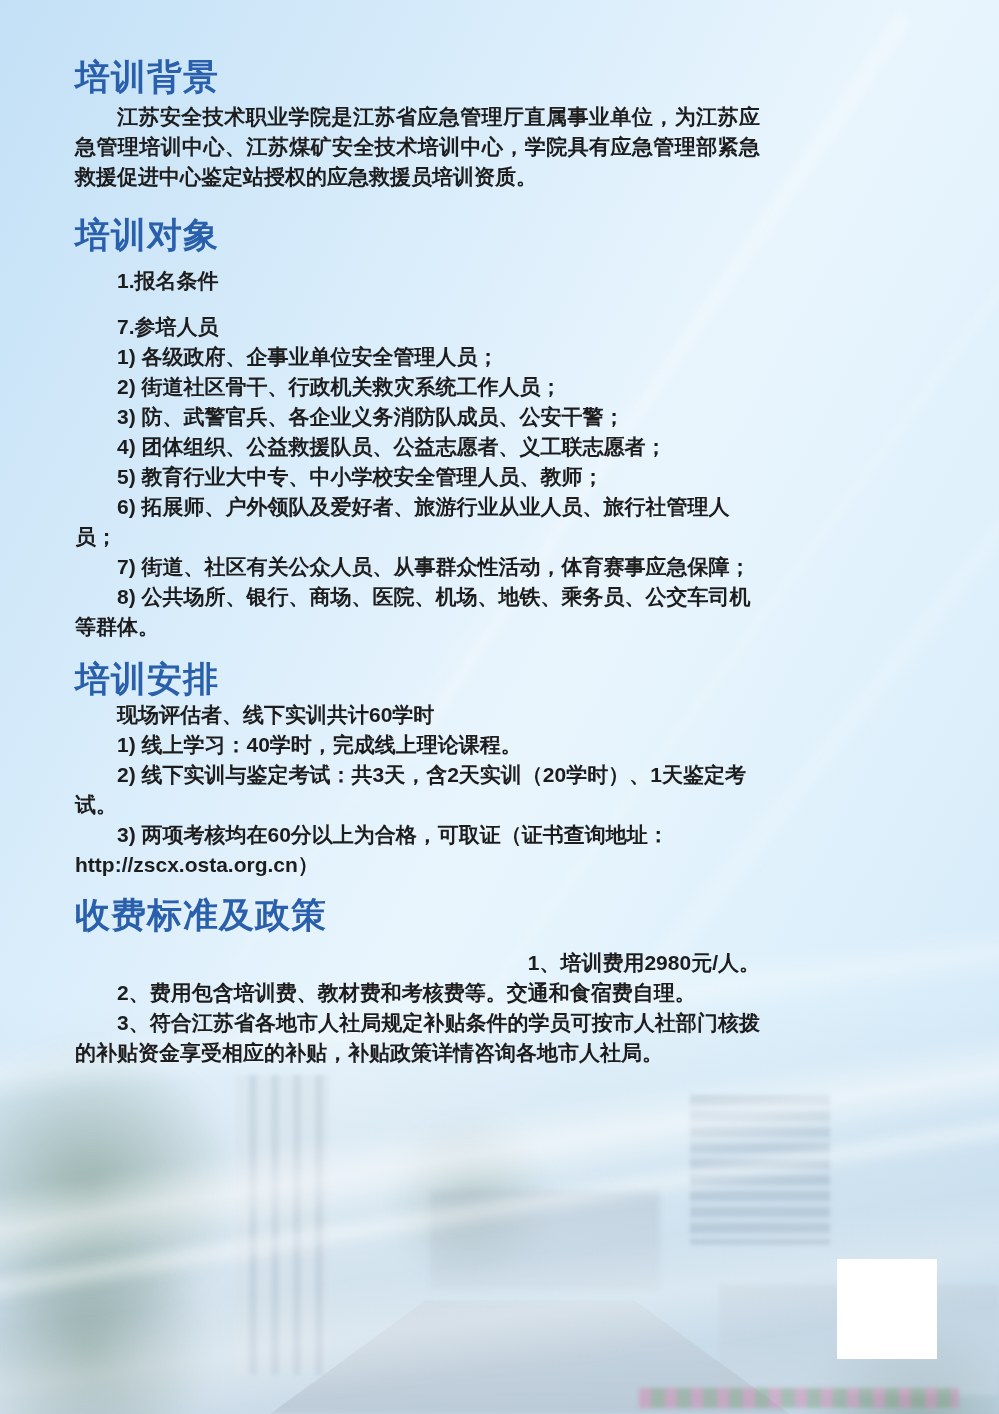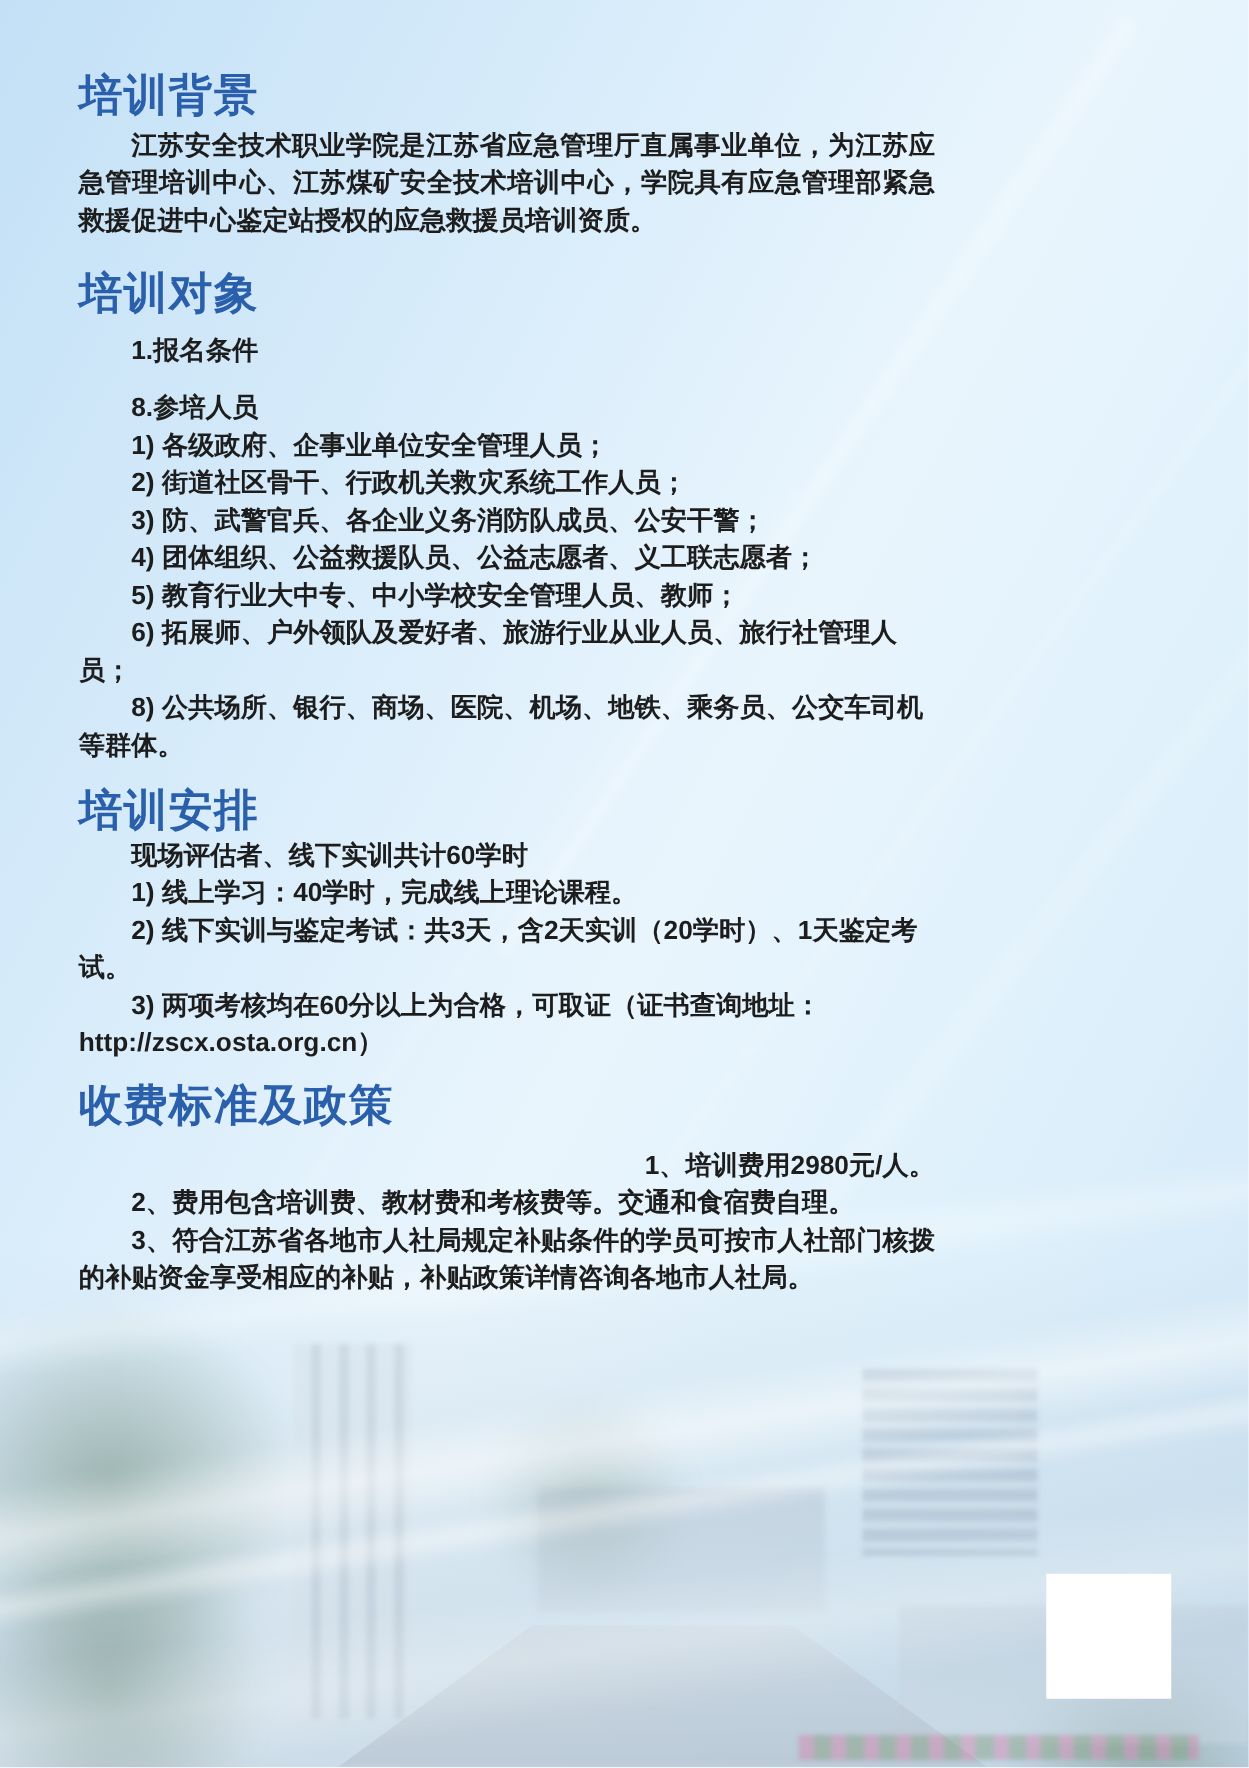--- a/index.html
+++ b/index.html
@@ -43,21 +43,21 @@
     background:repeating-linear-gradient(to right, rgba(214,224,232,.8) 0 14px, rgba(176,190,202,.8) 14px 22px); }
   .sign-wall { right:0; top:285px; width:280px; height:110px; filter:blur(2px); opacity:.55;
     background:linear-gradient(rgba(188,202,214,.8), rgba(206,218,228,.8)); }
   .road { left:270px; top:300px; width:520px; height:114px; filter:blur(3px); opacity:.5;
     background:linear-gradient(rgba(198,206,214,.8), rgba(168,178,190,.8));
     clip-path:polygon(30% 0, 70% 0, 100% 100%, 0 100%); }
   .flowers { right:40px; top:388px; width:320px; height:20px; filter:blur(2px); opacity:.5;
     background:repeating-linear-gradient(to right, rgba(214,120,165,.8) 0 12px, rgba(120,150,110,.8) 12px 26px); }
   .white-box { position:absolute; left:837px; top:1259px; width:100px; height:100px; background:#ffffff; z-index:6; }
   
-  .content { position:absolute; left:0; top:0; width:811px; height:1414px; z-index:5;
+  .content { position:absolute; left:12px; top:0; width:811px; height:1414px; z-index:5;
              padding:0 63px; box-sizing:border-box; color:#1d1d1d; }
   .sec-title { font-size:35px; line-height:42px; font-weight:800; color:#2a5fab;
                letter-spacing:1px; margin:0; }
   .content p { margin:0; font-size:21px; line-height:30px; font-weight:700; }
   .indent { text-indent:2em; }
   .just { text-align:justify; }
   .mt-title1 { margin-top:56px; }
   .mt12 { margin-top:12px !important;text-align:right; }
   .mt10 { margin-top:10px !important; }
   .mt4  { margin-top:4px  !important; }
@@ -96,27 +96,28 @@
   <div class="content">
 
     <section>
       <h2 class="sec-title mt-title1">培训背景</h2>
       <p class="indent just mt4">江苏安全技术职业学院是江苏省应急管理厅直属事业单位，为江苏应急管理培训中心、江苏煤矿安全技术培训中心，学院具有应急管理部紧急救援促进中心鉴定站授权的应急救援员培训资质。</p>
     </section>
 
     <section>
       <h2 class="sec-title mt22">培训对象</h2>
       <p class="indent mt10">1.报名条件</p>
-      <p class="indent mt16">8.参培人员</p>
+      <p class="indent mt16">7.参培人员</p>
       <p class="indent">1) 各级政府、企事业单位安全管理人员；</p>
       <p class="indent">2) 街道社区骨干、行政机关救灾系统工作人员；</p>
       <p class="indent">3) 防、武警官兵、各企业义务消防队成员、公安干警；</p>
       <p class="indent">4) 团体组织、公益救援队员、公益志愿者、义工联志愿者；</p>
       <p class="indent">5) 教育行业大中专、中小学校安全管理人员、教师；</p>
       <p class="indent">6) 拓展师、户外领队及爱好者、旅游行业从业人员、旅行社管理人员；</p>
+      <p class="indent">7) 街道、社区有关公众人员、从事群众性活动，体育赛事应急保障；</p>
       <p class="indent">8) 公共场所、银行、商场、医院、机场、地铁、乘务员、公交车司机等群体。</p>
     </section>
 
     <section>
       <h2 class="sec-title mt16">培训安排</h2>
       <p class="indent">现场评估者、线下实训共计60学时</p>
       <p class="indent">1) 线上学习：40学时，完成线上理论课程。</p>
       <p class="indent">2) 线下实训与鉴定考试：共3天，含2天实训（20学时）、1天鉴定考试。</p>
       <p class="indent">3) 两项考核均在60分以上为合格，可取证（证书查询地址：http://zscx.osta.org.cn）</p>
     </section>

